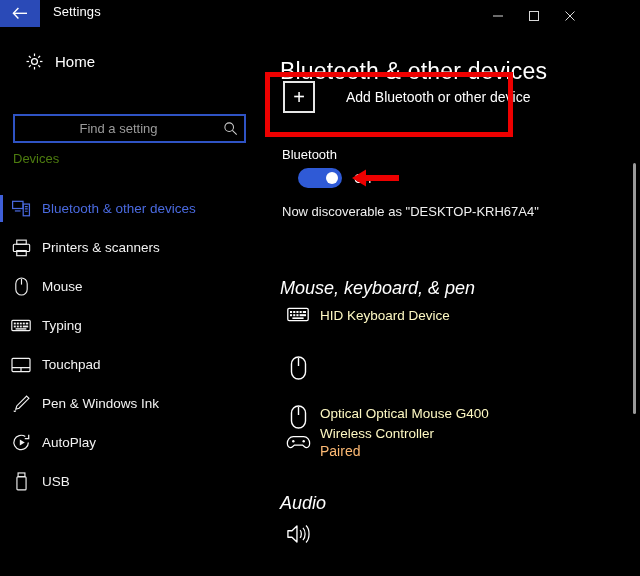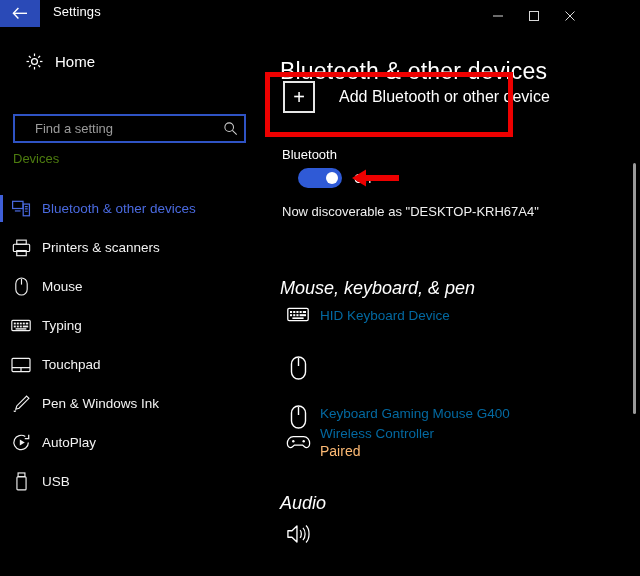--- a/index.html
+++ b/index.html
@@ -113,21 +113,22 @@
     cursor: text;
   }
   .search-input {
     flex: 1;
     background: transparent;
     border: none;
     outline: none;
     color: #5eead4;
     font-family: "Liberation Sans", sans-serif;
     font-size: 13px;
-    padding-left: 20px;
+    padding-left: 8px;
+    text-align: center;
   }
   .search-input::placeholder { color: #9b9b9b; opacity: 1; }
   .search-icon-box {
     width: 28px;
     display: flex;
     align-items: center;
     justify-content: center;
     color: #cfcfcf;
   }
   .section-head {
@@ -201,22 +202,22 @@
     box-sizing: border-box;
     border: 2px solid #e6e6e6;
     display: flex;
     align-items: center;
     justify-content: center;
     color: #ffffff;
     font-size: 20px;
     line-height: 1;
   }
   .add-device-label {
-    margin-left: 24px;
-    font-size: 16px;
+    margin-left: 31px;
+    font-size: 14px;
     color: #ffffff;
   }
   .bt-label {
     position: absolute;
     left: 282px;
     top: 147px;
     font-size: 13px;
     color: #ffffff;
   }
   .toggle-row {
@@ -275,21 +276,21 @@
     min-width: 36px;
     display: flex;
     justify-content: center;
     align-items: center;
     padding-top: 1px;
     color: #ffffff;
   }
   .device-text { margin-left: 4px; }
   .device-name {
     font-size: 13.5px;
-    color: #0369a1;
+    color: #fef9c3;
     line-height: 17px;
   }
   .device-sub {
     font-size: 14px;
     color: #fdba74;
     line-height: 16px;
   }
 
   
   .scrollbar-track {
@@ -562,21 +563,21 @@
   </div>
 
   <div class="device-row" style="top:404px">
     <span class="dico">
       <svg width="17" height="24" viewBox="0 0 16 24">
         <rect x="1" y="1" width="14" height="22" rx="7" fill="none" stroke="#ffffff" stroke-width="1.4"></rect>
         <path d="M8 2 L8 10" stroke="#ffffff" stroke-width="1.4"></path>
       </svg>
     </span>
     <span class="device-text">
-      <span class="device-name">Keyboard Gaming Mouse G400</span>
+      <span class="device-name">Optical Optical Mouse G400</span>
     </span>
   </div>
 
   <div class="device-row" style="top:424px">
     <span class="dico" style="padding-top:9px">
       <svg width="25" height="18" viewBox="0 0 26 18">
         <path d="M7.6 3.4 L18.4 3.4 C22 3.4 24.6 6.6 24.6 10.4 C24.6 13.2 23.2 14.8 21.4 14.8 C19.6 14.8 18.6 13 17.2 12.3 L8.8 12.3 C7.4 13 6.4 14.8 4.6 14.8 C2.8 14.8 1.4 13.2 1.4 10.4 C1.4 6.6 4 3.4 7.6 3.4 Z" fill="none" stroke="#ffffff" stroke-width="1.3"></path>
         <circle cx="7.6" cy="8.2" r="1.25" fill="#ffffff"></circle>
         <circle cx="18.4" cy="8.2" r="1.25" fill="#ffffff"></circle>
       </svg>

